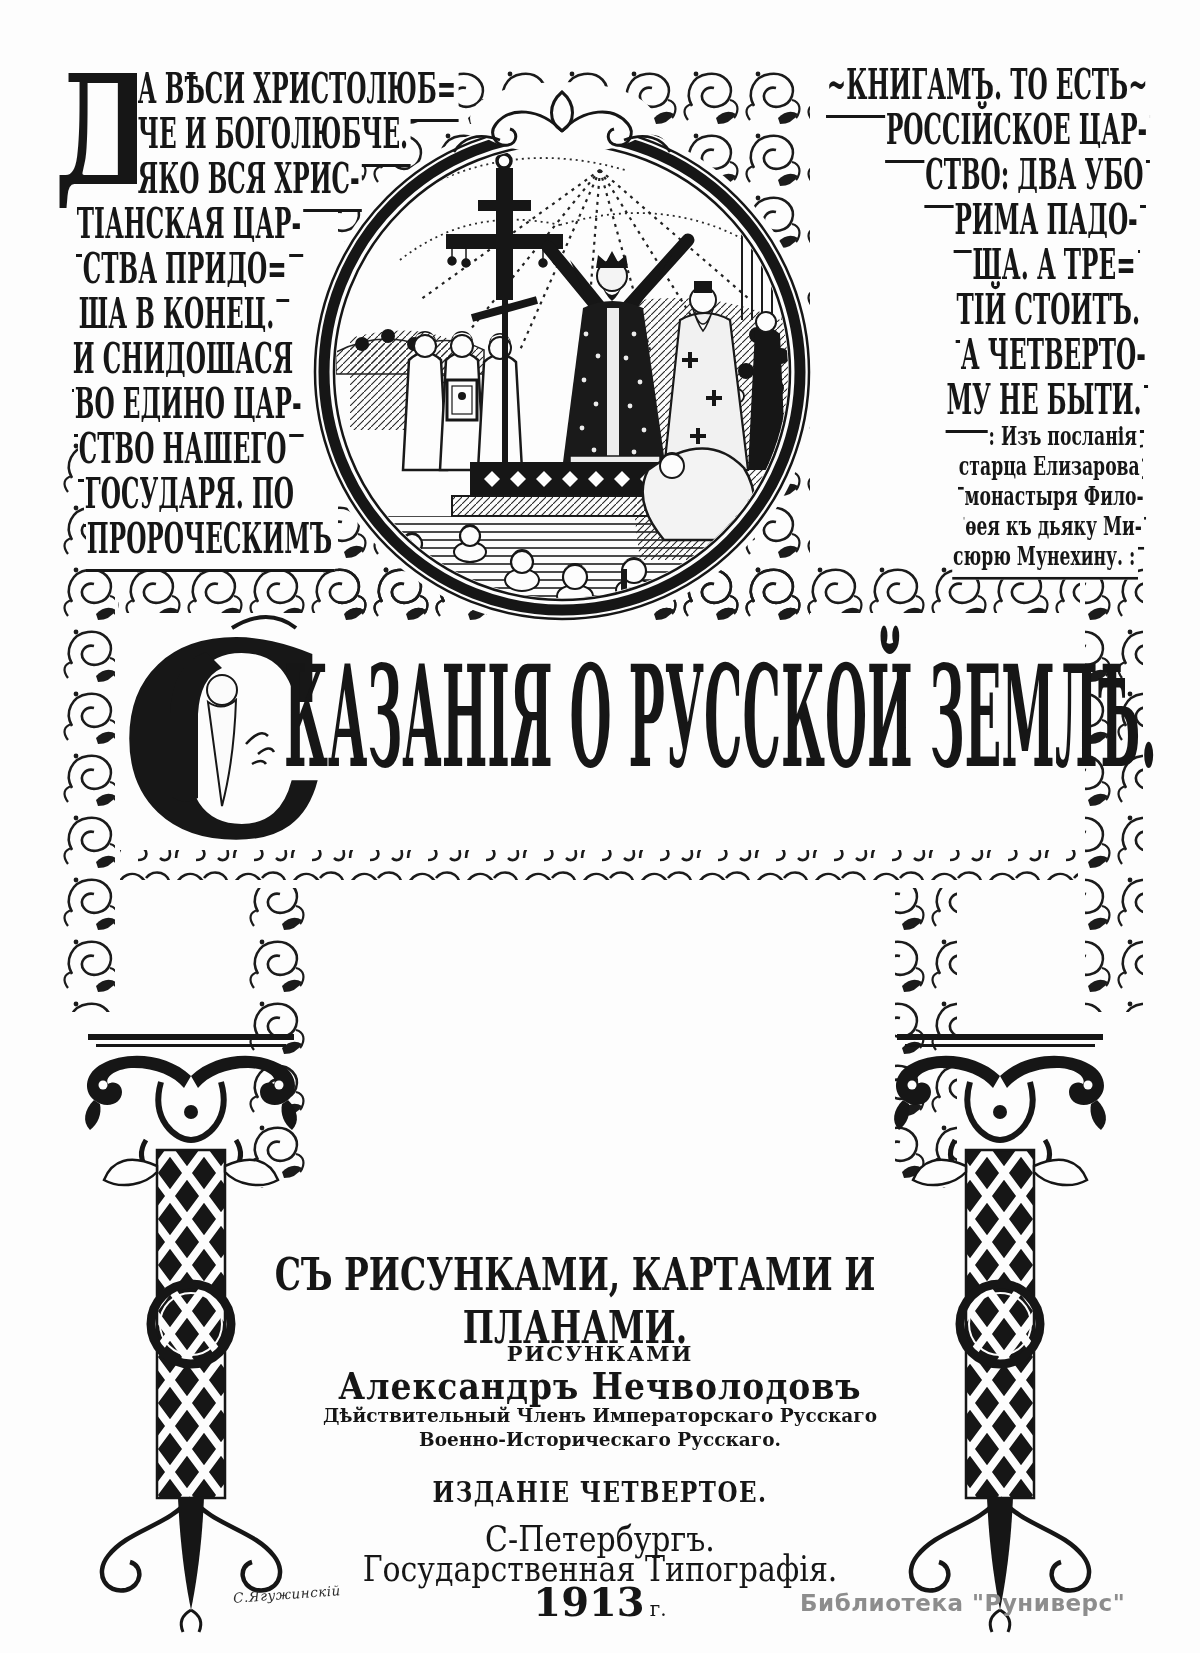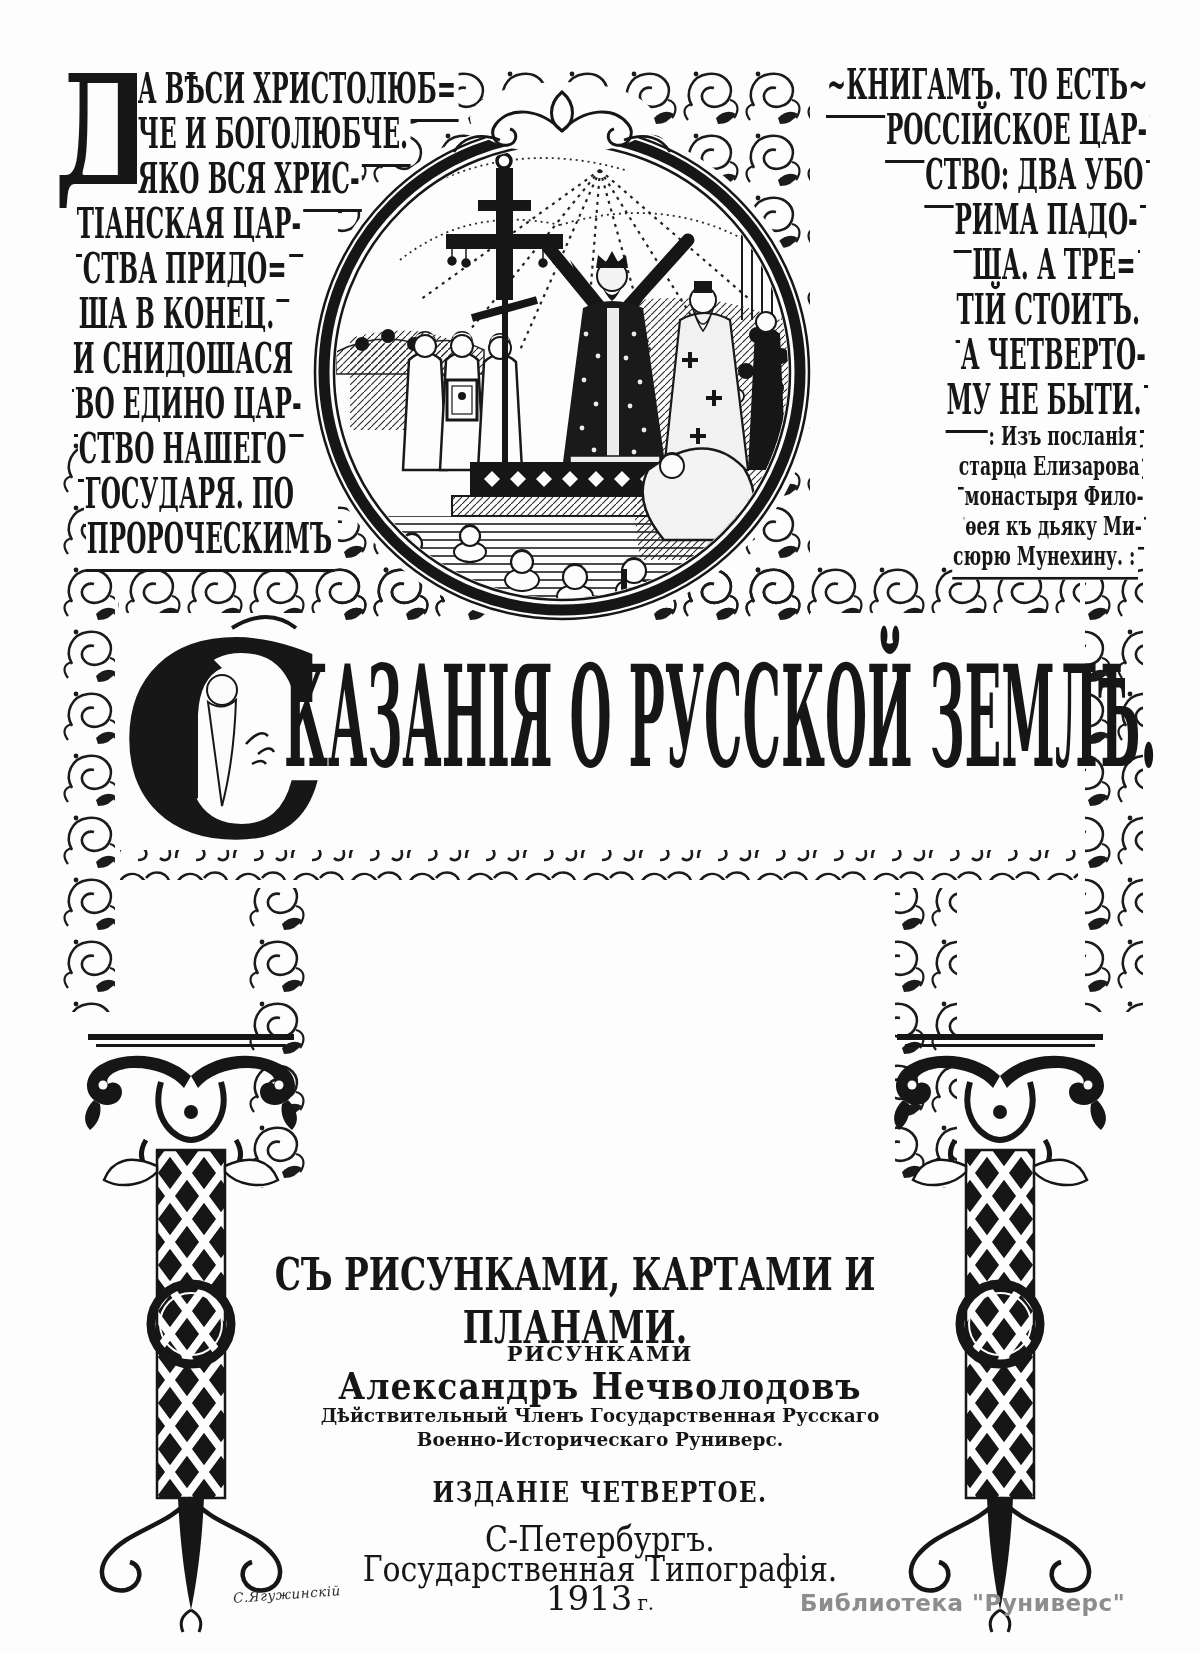--- a/index.html
+++ b/index.html
@@ -21,21 +21,21 @@
   .subtitle{margin:22px 26px 0 30px;font-weight:bold;font-size:26.5px;line-height:46px;letter-spacing:.5px;
             transform:scale(1,1.22);transform-origin:center top;text-align:center;}
   .subtitle .big-c{float:left;font-size:112px;line-height:86px;margin:4px 6px 0 8px;font-weight:bold;}
   .center-col{position:absolute;left:240px;width:720px;text-align:center;z-index:2;}
   .features{font-size:33px;font-weight:bold;transform:scale(1,1.35);transform-origin:center top;}
   .byline-label{font-size:21px;font-weight:bold;letter-spacing:2px;}
   .author{font-size:33px;font-weight:bold;letter-spacing:1px;transform:scale(1,1.15);transform-origin:center top;}
   .affil{font-size:18.5px;font-weight:bold;line-height:24px;}
   .edition{font-size:23px;font-weight:bold;letter-spacing:1.5px;transform:scale(1,1.25);transform-origin:center top;}
   .imprint{font-size:30px;font-weight:normal;transform:scale(1,1.18);transform-origin:center top;}
-  .year{font-size:34px;font-weight:normal;}
+  .year{font-size:40px;font-weight:bold;}
   .year-suffix{font-size:20px;font-weight:normal;}
   .signature{position:absolute;left:233px;top:1586px;z-index:3;font-style:italic;font-size:13.5px;
              color:#2d2d2d;transform:rotate(-4deg);letter-spacing:.5px;font-weight:normal;}
   .watermark{position:absolute;left:800px;top:1590px;z-index:4;font-family:"DejaVu Sans","Liberation Sans",sans-serif;
              font-weight:bold;font-size:23px;color:#8d8d8d;letter-spacing:.5px;}
 </style>
 </head>
 <body>
 
 <div class="page">
@@ -346,22 +346,22 @@
     <div class="txt ep-line ep-right ep-small" style="right:62px;top:540px"><span class="u">сюрю Мунехину. :</span></div>
   </div>
 
   <div class="txt main-title" style="left:284px;top:634px">КАЗАНІЯ О РУССКОЙ ЗЕМЛѢ.</div>
 
 
   <div class="center-col features" style="left:250px;width:650px;top:1248px">СЪ РИСУНКАМИ, КАРТАМИ И ПЛАНАМИ.</div>
 
   <div class="center-col byline-label" style="top:1341px">РИСУНКАМИ</div>
   <div class="center-col author" style="top:1363px">Александръ Нечволодовъ</div>
-  <div class="center-col affil" style="top:1404px">Дѣйствительный Членъ Государственная Русскаго</div>
-  <div class="center-col affil" style="top:1428px">Военно-Историческаго Руниверс.</div>
+  <div class="center-col affil" style="top:1404px">Дѣйствительный Членъ Императорскаго Русскаго</div>
+  <div class="center-col affil" style="top:1428px">Военно-Историческаго Русскаго.</div>
 
   <div class="center-col edition" style="top:1474px">ИЗДАНІЕ ЧЕТВЕРТОЕ.</div>
 
   <div class="center-col imprint" style="top:1518px">С-Петербургъ.</div>
   <div class="center-col imprint" style="top:1548px">Государственная Типографія.</div>
   <div class="center-col" style="top:1578px">
     <span class="year">1913</span>
     <span class="year-suffix">г.</span>
   </div>
 

